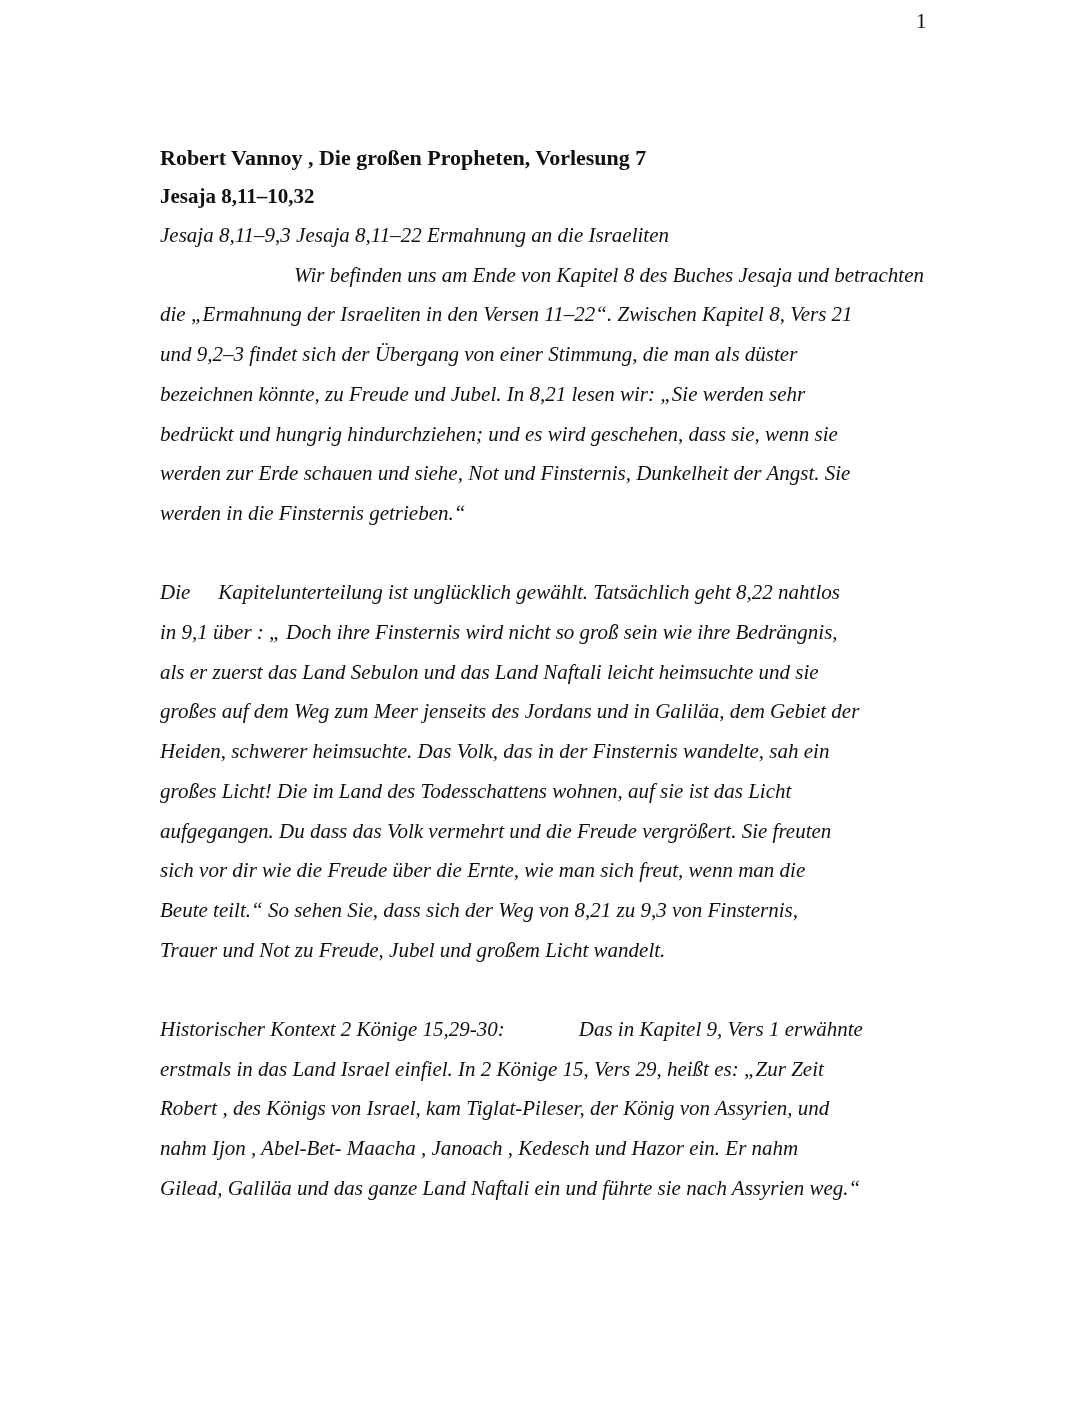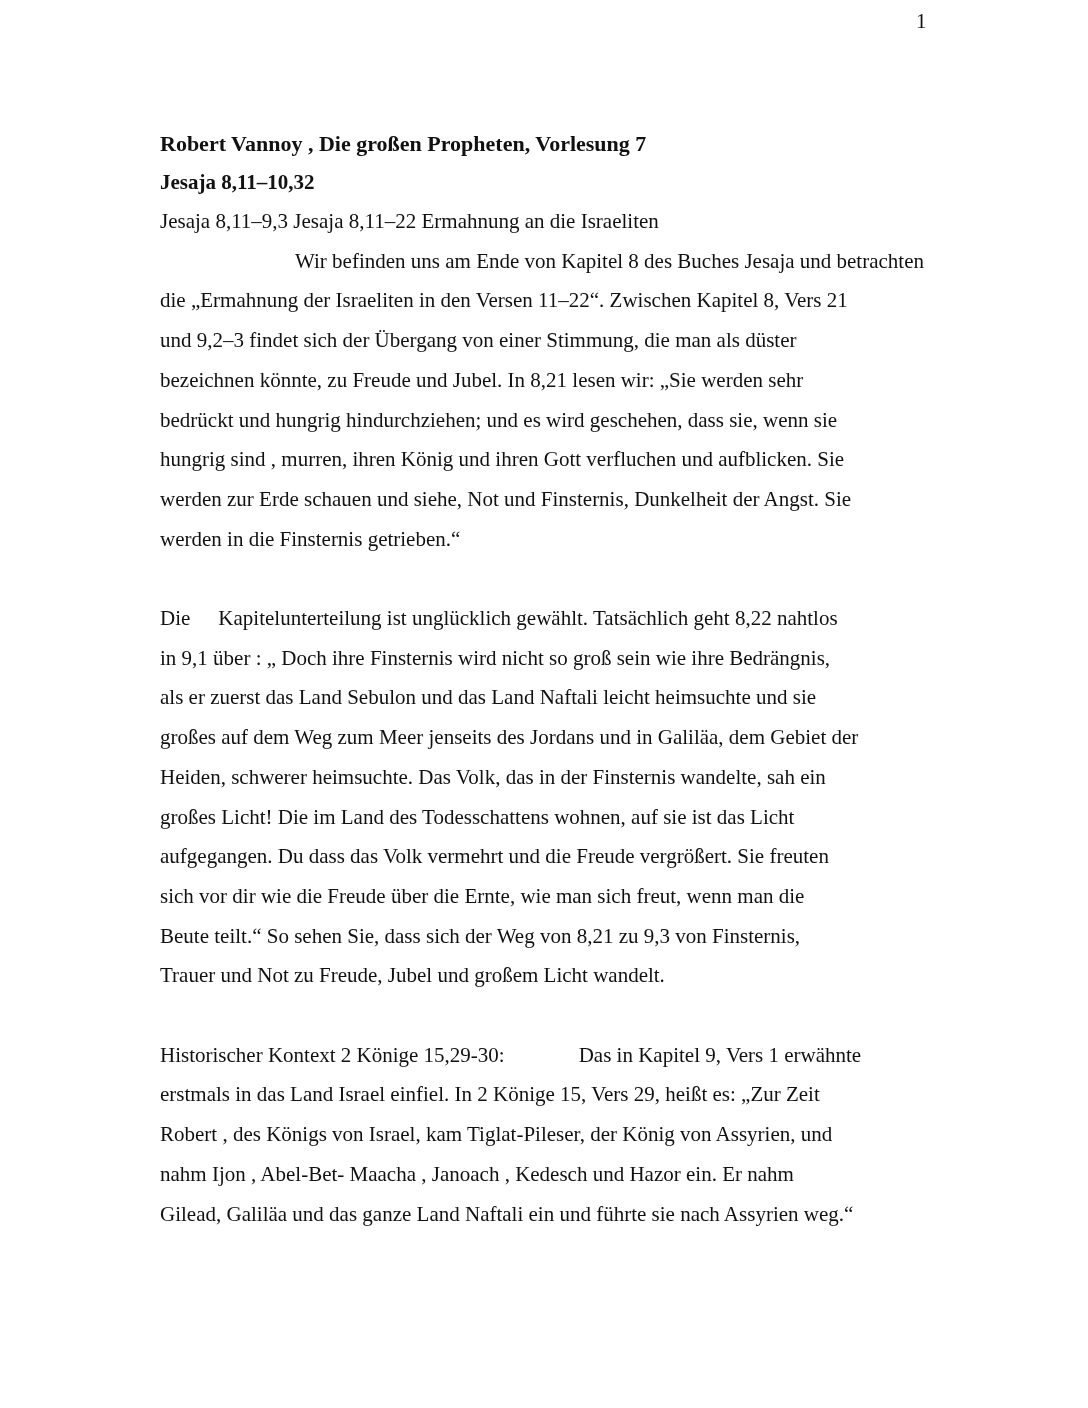--- a/index.html
+++ b/index.html
@@ -1,22 +1,22 @@
 <!DOCTYPE html>
 <html><head>
   <meta charset="utf-8">
   <style>
     html, body { margin: 0; padding: 0; background: #ffffff; }
     body { width: 1088px; height: 1408px; position: relative; overflow: hidden;
            font-family: "Liberation Serif", serif; color: #111111; }
     .page-number { position: absolute; top: 9px; left: 916px; font-size: 21px; }
-    .content { position: absolute; left: 160px; top: 126px; width: 764px; }
+    .content { position: absolute; left: 160px; top: 140px; width: 764px; }
     .title { font-weight: bold; font-size: 22px; line-height: 36px; margin: 0; }
     .subtitle { font-weight: bold; font-size: 21px; line-height: 40px; margin: 0; }
-    .line { font-size: 21px; line-height: 39.7px; white-space: nowrap; margin: 0; }
+    .line { font-size: 21px; line-height: 39.7px; white-space: nowrap; margin: 0; font-style: italic; }
     .indent { padding-left: 64px; text-align: right; }
     .gap { height: 39.7px; }
     .tab { display: inline-block; width: 28px; }
     .tab2 { display: inline-block; width: 74px; }
   </style>
 </head>
 <body>
 
 <div class="page-number">1</div>
 
@@ -24,21 +24,20 @@
   <p class="title">Robert Vannoy , Die großen Propheten, Vorlesung 7</p>
   <p class="subtitle">Jesaja 8,11–10,32</p>
   <p class="line">Jesaja 8,11–9,3 Jesaja 8,11–22 Ermahnung an die Israeliten</p>
 
   <div>
     <p class="line indent">Wir befinden uns am Ende von Kapitel 8 des Buches Jesaja und betrachten</p>
     <p class="line">die „Ermahnung der Israeliten in den Versen 11–22“. Zwischen Kapitel 8, Vers 21</p>
     <p class="line">und 9,2–3 findet sich der Übergang von einer Stimmung, die man als düster</p>
     <p class="line">bezeichnen könnte, zu Freude und Jubel. In 8,21 lesen wir: „Sie werden sehr</p>
     <p class="line">bedrückt und hungrig hindurchziehen; und es wird geschehen, dass sie, wenn sie</p>
-    <p class="line">hungrig sind , murren, ihren König und ihren Gott verfluchen und aufblicken. Sie</p>
     <p class="line">werden zur Erde schauen und siehe, Not und Finsternis, Dunkelheit der Angst. Sie</p>
     <p class="line">werden in die Finsternis getrieben.“</p>
   </div>
 
   <div class="gap"></div>
 
   <div>
     <p class="line"><span>Die</span><span class="tab"></span><span>Kapitelunterteilung ist unglücklich gewählt. Tatsächlich geht 8,22 nahtlos</span></p>
     <p class="line">in 9,1 über : „ Doch ihre Finsternis wird nicht so groß sein wie ihre Bedrängnis,</p>
     <p class="line">als er zuerst das Land Sebulon und das Land Naftali leicht heimsuchte und sie</p>

